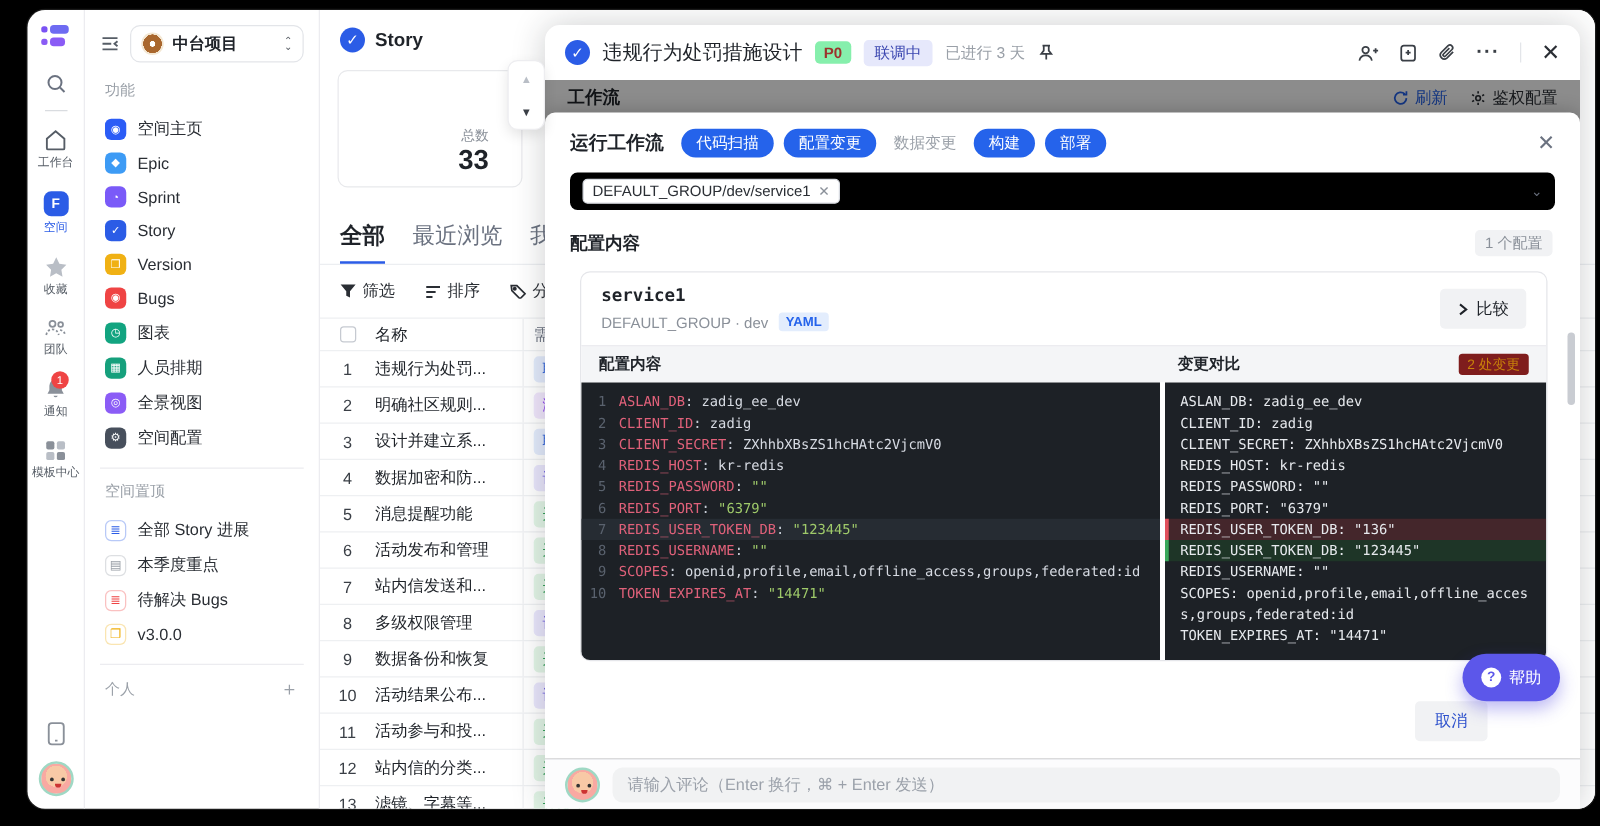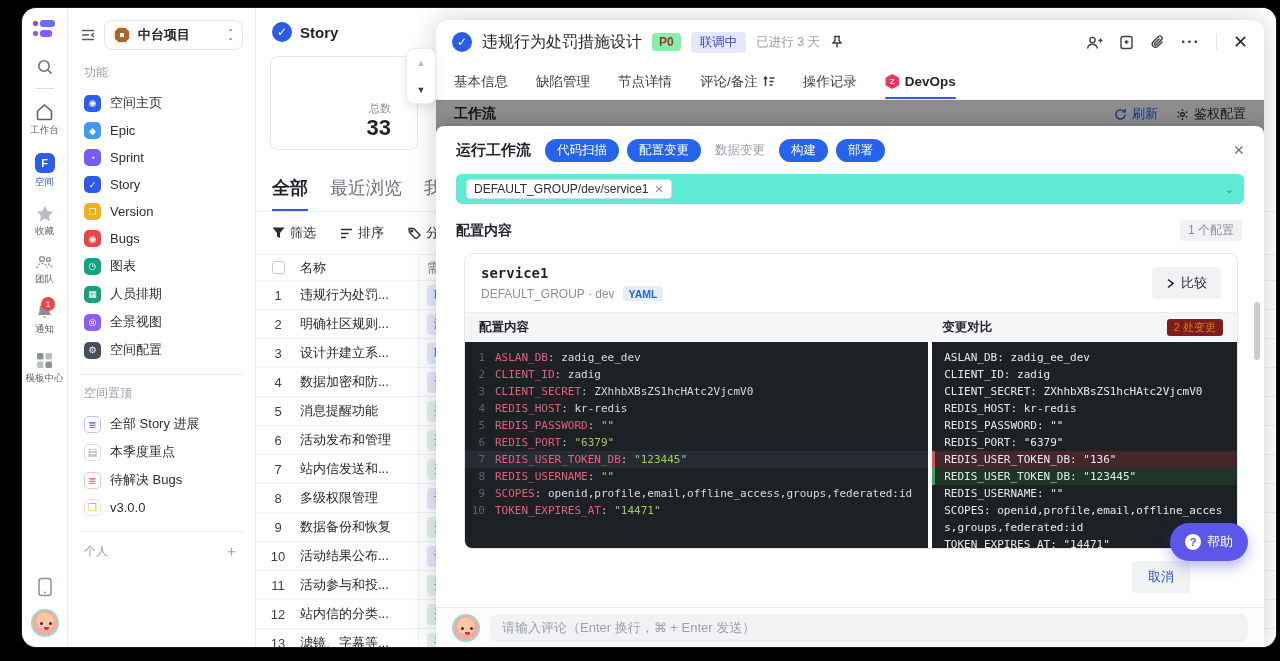--- a/index.html
+++ b/index.html
@@ -85,28 +85,28 @@
     clip-path:polygon(50% 0,95% 25%,95% 75%,50% 100%,5% 75%,5% 25%);}
   .d-content{flex:1;position:relative;overflow:hidden;}
   .behind-bar{display:flex;align-items:center;padding:5px 18px;height:28px;}
   .behind-title{font-size:14px;font-weight:700;color:#1f2329;}
   .behind-actions{margin-left:auto;display:flex;align-items:center;gap:18px;font-size:13px;}
   .b-refresh{color:#2563eb;display:flex;align-items:center;gap:5px;cursor:pointer;}
   .b-auth{color:#2a2e34;display:flex;align-items:center;gap:5px;cursor:pointer;}
   .dim{position:absolute;inset:0;background:rgba(0,0,0,.45);}
   
   .rmodal{position:absolute;left:0;right:0;top:26px;bottom:0;background:#fff;border-radius:8px 8px 0 0;display:flex;flex-direction:column;box-shadow:0 -2px 14px rgba(0,0,0,.18);}
-  .rm-head{display:flex;align-items:center;padding:13px 20px 10px;gap:14px;font-family:Liberation Mono, monospace;}
+  .rm-head{display:flex;align-items:center;padding:13px 20px 10px;gap:14px;}
   .rm-title{font-size:15px;font-weight:700;color:#1f2329;white-space:nowrap;}
   .pills{display:flex;gap:8px;align-items:flex-start;}
   .pill{font-size:12.5px;padding:3px 12px;border-radius:12px;cursor:pointer;white-space:nowrap;}
   .pill.on{background:#2563eb;color:#fff;}
   .pill.off{color:#9aa0a8;padding:3px 6px;}
   .rm-close{margin-left:auto;font-size:17px;color:#6b7280;cursor:pointer;line-height:14px;}
-  .rm-select{margin:2px 20px 0;background:#5eead4;border-radius:6px;padding:5px 10px;display:flex;align-items:center;cursor:pointer;gap:33px;}
+  .rm-select{margin:2px 20px 0;background:#000000;border-radius:6px;padding:5px 10px;display:flex;align-items:center;cursor:pointer;gap:33px;}
   .sel-tag{background:#fff;border:1px solid #d7dae0;border-radius:4px;font-size:12px;color:#2a2e34;padding:2px 7px;display:flex;align-items:center;gap:6px;}
   .sel-tag .x{color:#8a9099;cursor:pointer;font-size:11px;}
   .sel-caret{margin-left:auto;color:#6b7280;font-size:11px;}
   .rm-config-row{display:flex;align-items:center;margin:16px 22px 0 20px;}
   .rm-config-title{font-size:14px;font-weight:700;color:#1f2329;}
   .count-badge{margin-left:auto;background:#f1f2f4;color:#8a9099;font-size:12px;padding:2px 8px;border-radius:4px;}
   .svc-card{margin:12px 26px 0 28px;border:1px solid #e5e6ea;border-radius:8px;overflow:hidden;}
   .svc-head{display:flex;align-items:center;padding:11px 16px;}
   .svc-name{font-family:"DejaVu Sans Mono","Liberation Mono",monospace;font-size:14px;font-weight:700;color:#1f2329;}
   .svc-sub{display:flex;align-items:center;gap:8px;margin-top:5px;}
@@ -500,54 +500,20 @@
         <span class="hicon">
           <svg width="15" height="15" viewBox="0 0 15 15" fill="none" stroke="#3a3f46" stroke-width="1.4">
               <path d="M12.5 6.5l-5 5a3.2 3.2 0 01-4.5-4.5l5.5-5.5a2.2 2.2 0 013.1 3.1L6.4 9.8a1.1 1.1 0 01-1.6-1.6l4.7-4.7"></path>
             </svg>
         </span>
         <span class="hicon" style="font-weight:700;letter-spacing:1px;">···</span>
         <span class="v-div"></span>
         <span class="d-close">✕</span>
       </div>
     </div>
-    <div class="d-tabs" id="detail-tabs">
-  <span class="d-tab">
-    
-    基本信息
-    
-  </span>
-  <span class="d-tab">
-    
-    缺陷管理
-    
-  </span>
-  <span class="d-tab">
-    
-    节点详情
-    
-  </span>
-  <span class="d-tab">
-    
-    评论/备注
-    <svg width="12" height="11" viewBox="0 0 12 11" fill="none" stroke="#3a3f46" stroke-width="1.5">
-            <path d="M2.5 1v9M1 3l1.5-2L4 3M6.5 2h5M6.5 5.5h4M6.5 9h3"></path>
-          </svg>
-  </span>
-  <span class="d-tab">
-    
-    操作记录
-    
-  </span>
-  <span class="d-tab active">
-    <span class="zadig">Z</span>
-    DevOps
-    
-  </span>
-      </div>
 
     <div class="d-content">
 
       <div class="behind-bar">
         <span class="behind-title">工作流</span>
         <div class="behind-actions">
           <span class="b-refresh">
             <svg width="13" height="13" viewBox="0 0 14 14" fill="none" stroke="#2563eb" stroke-width="1.5">
                 <path d="M12 7a5 5 0 11-1.5-3.6M12 1v3h-3"></path>
               </svg>

